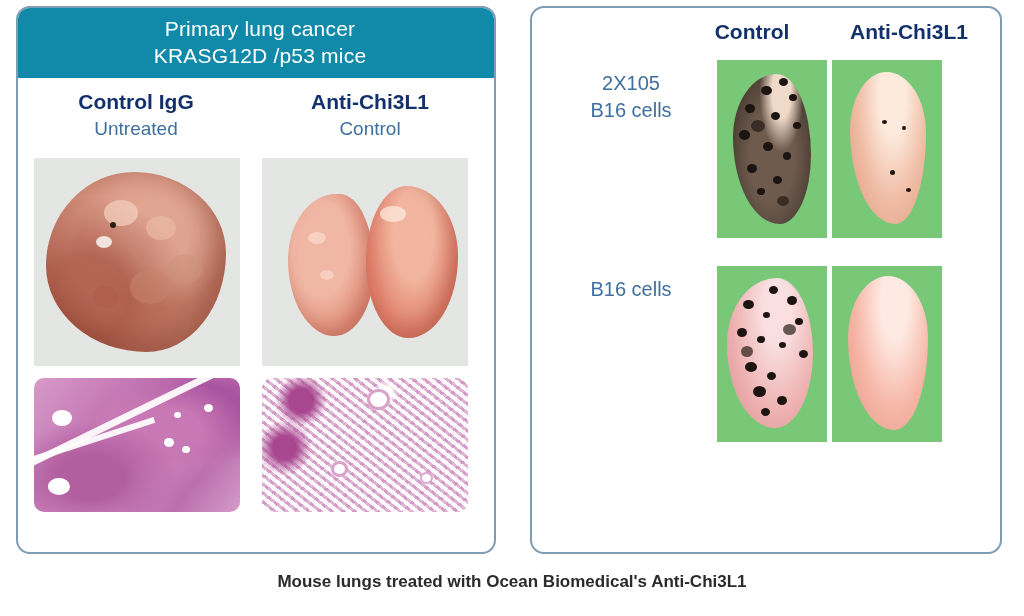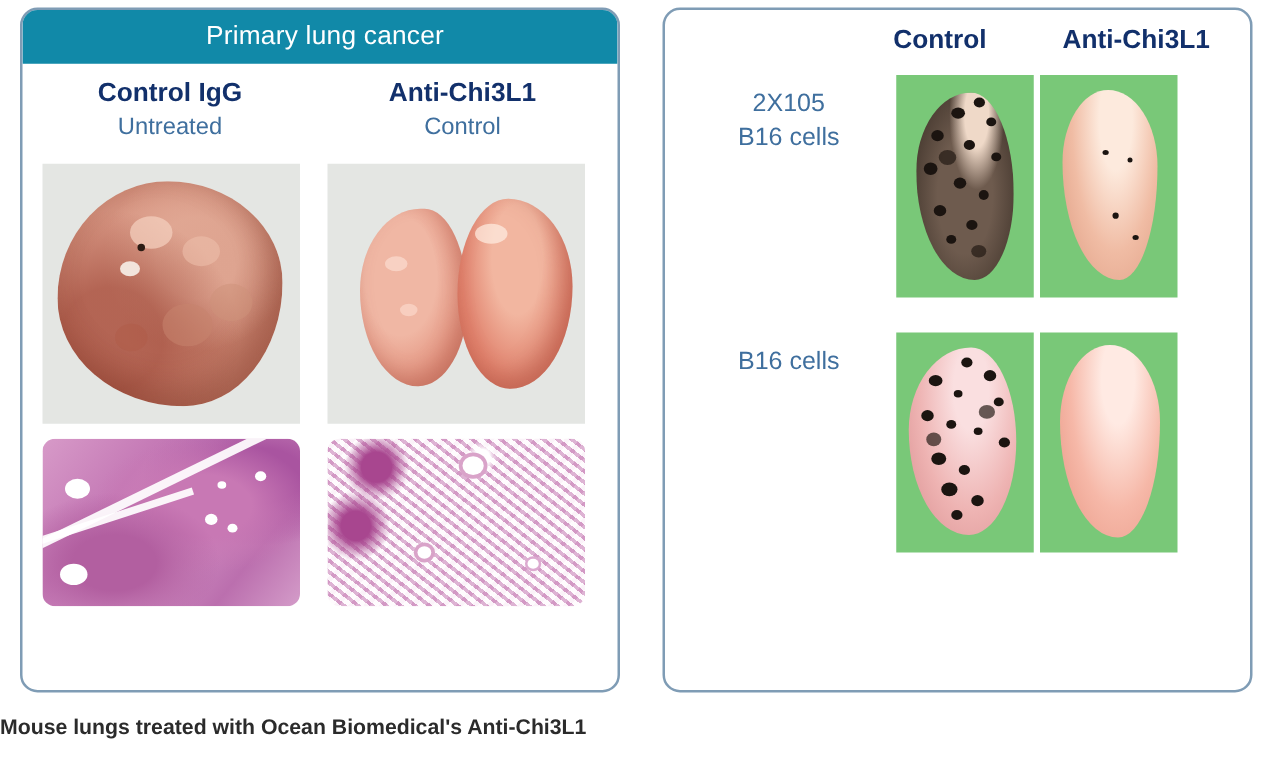--- a/index.html
+++ b/index.html
@@ -152,35 +152,36 @@
     font-size:20px;
     line-height:27px;
     white-space:nowrap;
   }
   .row-label b{font-weight:400;display:block;}
 
   
   #caption{
     position:absolute;
     left:0;top:572px;width:1024px;
-    text-align:left;
+    text-align:center;
     font-size:17px;
     color:#2b2b2b;
     font-weight:bold;
   }
 </style>
 </head>
 <body>
 
 <div id="figure">
 
   <div class="panel" id="panel-left">
 
     <div class="panel-header">
       <span class="hl">Primary lung cancer</span>
+      <span class="hl">KRASG12D /p53 mice</span>
     </div>
 
     <div class="panel-body" style="height:478px;">
 
       <div class="col-title" style="left:8px;top:12px;width:220px;">Control IgG</div>
       <div class="col-sub" style="left:8px;top:40px;width:220px;">Untreated</div>
 
       <div class="col-title" style="left:238px;top:12px;width:228px;">Anti-Chi3L1</div>
       <div class="col-sub" style="left:238px;top:40px;width:228px;">Control</div>
 

